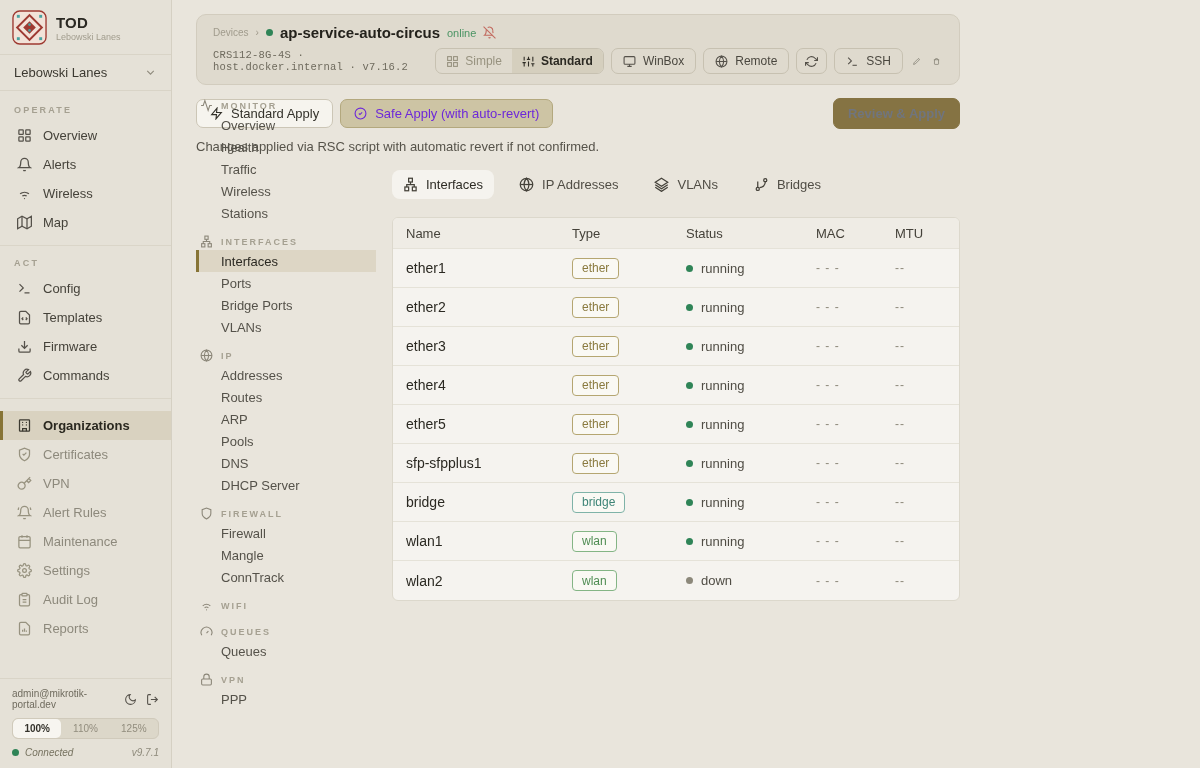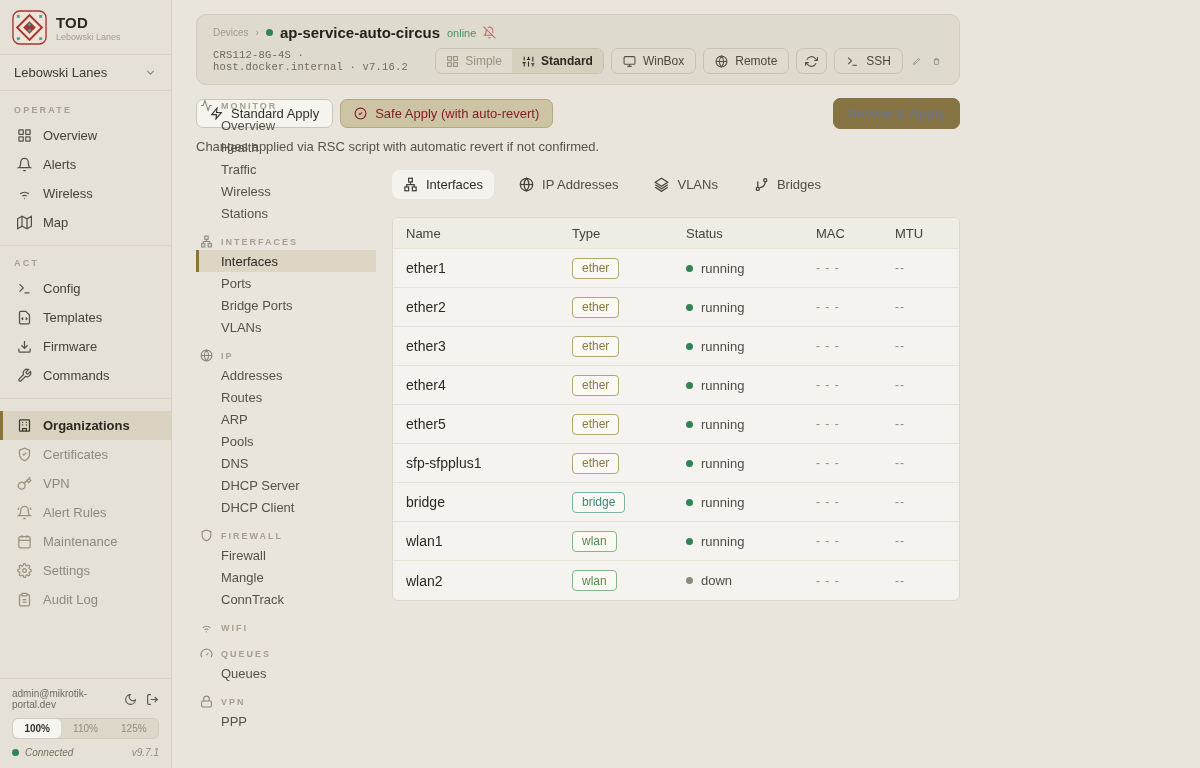--- a/index.html
+++ b/index.html
@@ -65,21 +65,21 @@
   .seg-opt.active{background:#d5cfbe;color:#2c2a23;font-weight:600;}
   .hbtn{display:flex;align-items:center;gap:7px;height:26px;padding:0 11px;border:1px solid #c7c1b1;border-radius:7px;font-size:12px;color:#4a473f;cursor:pointer;background:transparent;}
   .hbtn .ic-s{color:#55514a;}
   .icon-only{padding:0 8px;}
   .ghost-ic{color:#6b675b;cursor:pointer;padding:0 3px;}
 
   
   .apply-row{width:764px;display:flex;align-items:center;margin-top:13px;flex:none;}
   .abtn{display:flex;align-items:center;gap:8px;height:29px;padding:0 13px;border-radius:7px;font-size:13px;cursor:pointer;}
   .abtn-std{background:#f6f4ee;border:1px solid #ccc6b6;color:#33312a;}
-  .abtn-safe{background:#cdc4a4;border:1px solid #b3a87e;color:#7f1d1d;margin-left:7px;font-weight:500;}
+  .abtn-safe{background:#cdc4a4;border:1px solid #b3a87e;color:#6d28d9;margin-left:7px;font-weight:500;}
   .abtn-review{margin-left:auto;background:#857343;border:1px solid #857343;color:#70757e;font-weight:600;height:31px;padding:0 14px;}
   .apply-note{font-size:13px;color:#56534a;margin-top:10px;width:764px;}
 
   
   .tabs{display:flex;align-items:center;gap:14px;margin-top:16px;flex:none;}
   .tab{display:flex;align-items:center;gap:8px;font-size:13px;color:#504d45;padding:7px 11px;border-radius:8px;cursor:pointer;}
   .tab .ic{color:#45423a;}
   .tab.active{background:#f5f3ee;color:#2d2b24;font-weight:500;}
 
   
@@ -257,20 +257,27 @@
         </svg>
       <span>Settings</span>
     </div>
     <div class="nav-item dim">
       <svg class="ic" viewBox="0 0 24 24" fill="none" stroke="currentColor" stroke-width="2">
           <path d="M16 4h2a2 2 0 0 1 2 2v14a2 2 0 0 1-2 2H6a2 2 0 0 1-2-2V6a2 2 0 0 1 2-2h2"></path>
           <rect x="8" y="2" width="8" height="4" rx="1"></rect>
           <path d="M9 12h6M9 16h6"></path>
         </svg>
       <span>Audit Log</span>
+    </div>
+    <div class="nav-item dim">
+      <svg class="ic" viewBox="0 0 24 24" fill="none" stroke="currentColor" stroke-width="2">
+          <path d="M14 2H6a2 2 0 0 0-2 2v16a2 2 0 0 0 2 2h12a2 2 0 0 0 2-2V8z"></path>
+          <path d="M9 17v-3M12 17v-5M15 17v-2"></path>
+        </svg>
+      <span>Reports</span>
     </div>
   </div>
 
   <div class="side-foot">
     <div class="foot-user">
       <span>admin@mikrotik-portal.dev</span>
       <span class="foot-icons">
         <svg class="ic-s" viewBox="0 0 24 24" fill="none" stroke="currentColor" stroke-width="2">
             <path d="M21 12.79A9 9 0 1 1 11.21 3 7 7 0 0 0 21 12.79z"></path>
           </svg>
@@ -425,21 +432,20 @@
           <path d="M12 2a15.3 15.3 0 0 1 4 10 15.3 15.3 0 0 1-4 10 15.3 15.3 0 0 1-4-10 15.3 15.3 0 0 1 4-10z"></path>
         </svg>
       <span class="n2-label">IP</span>
     </div>
     <div class="n2-item">Addresses</div>
     <div class="n2-item">Routes</div>
     <div class="n2-item">ARP</div>
     <div class="n2-item">Pools</div>
     <div class="n2-item">DNS</div>
     <div class="n2-item">DHCP Server</div>
-    <div class="n2-item">DHCP Client</div>
 
     <div class="n2-head">
       <svg class="ic-s" viewBox="0 0 24 24" fill="none" stroke="currentColor" stroke-width="2">
           <path d="M12 22s8-4 8-10V5l-8-3-8 3v7c0 6 8 10 8 10z"></path>
         </svg>
       <span class="n2-label">FIREWALL</span>
     </div>
     <div class="n2-item">Firewall</div>
     <div class="n2-item">Mangle</div>
     <div class="n2-item">ConnTrack</div>

